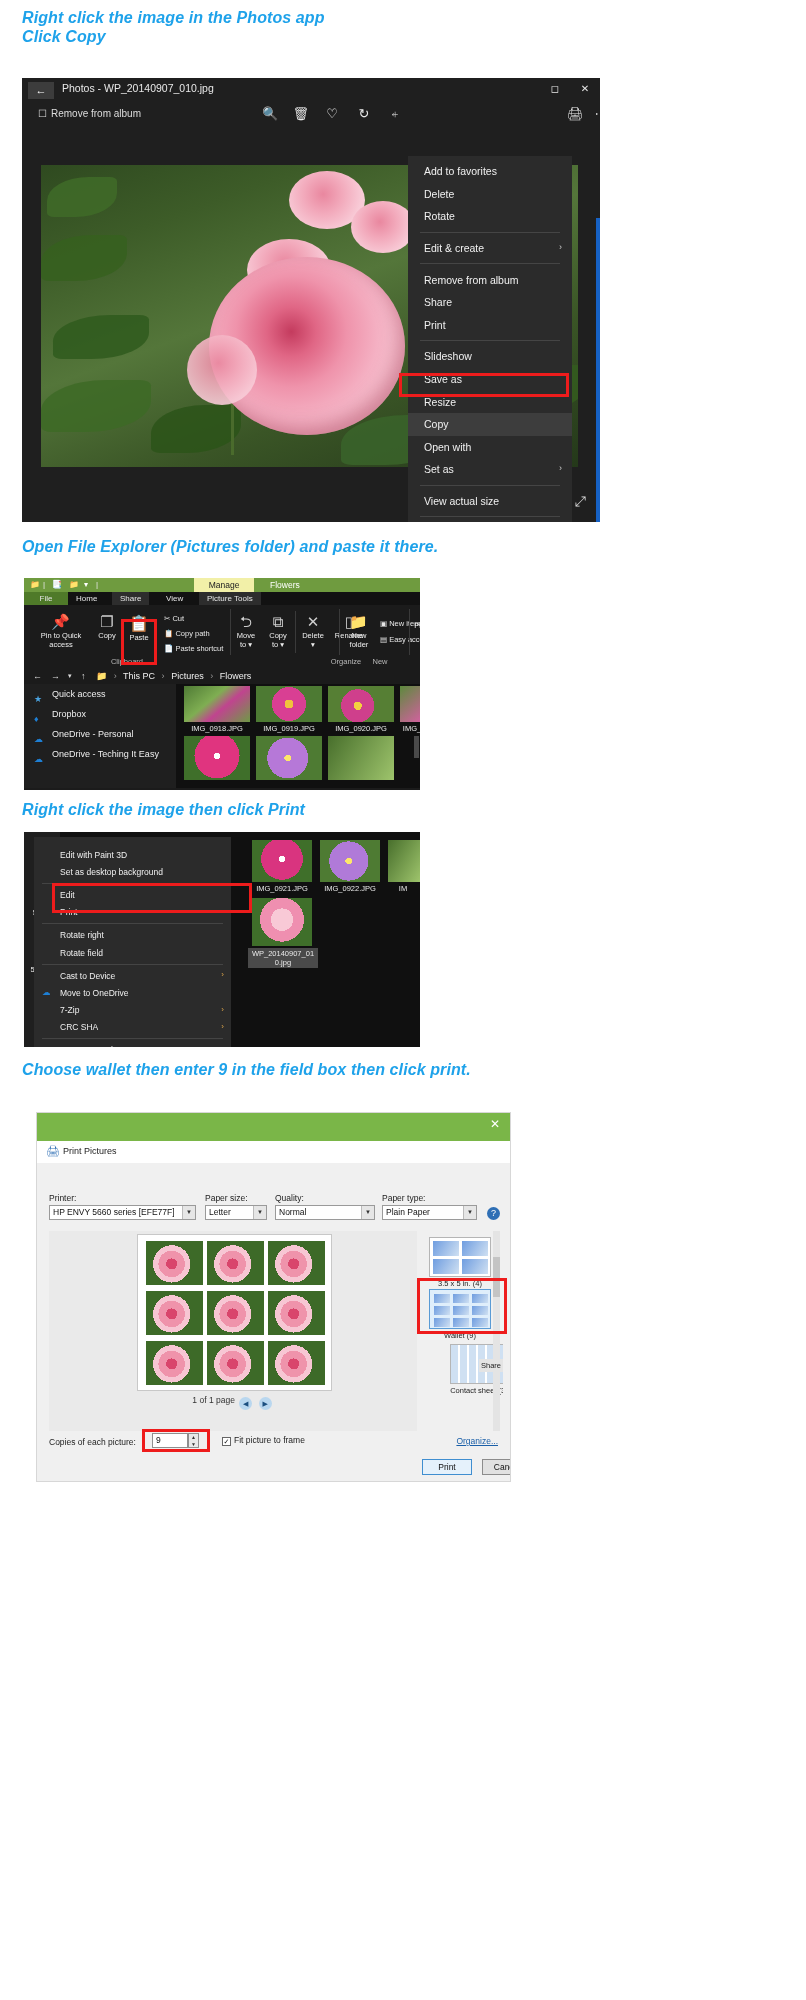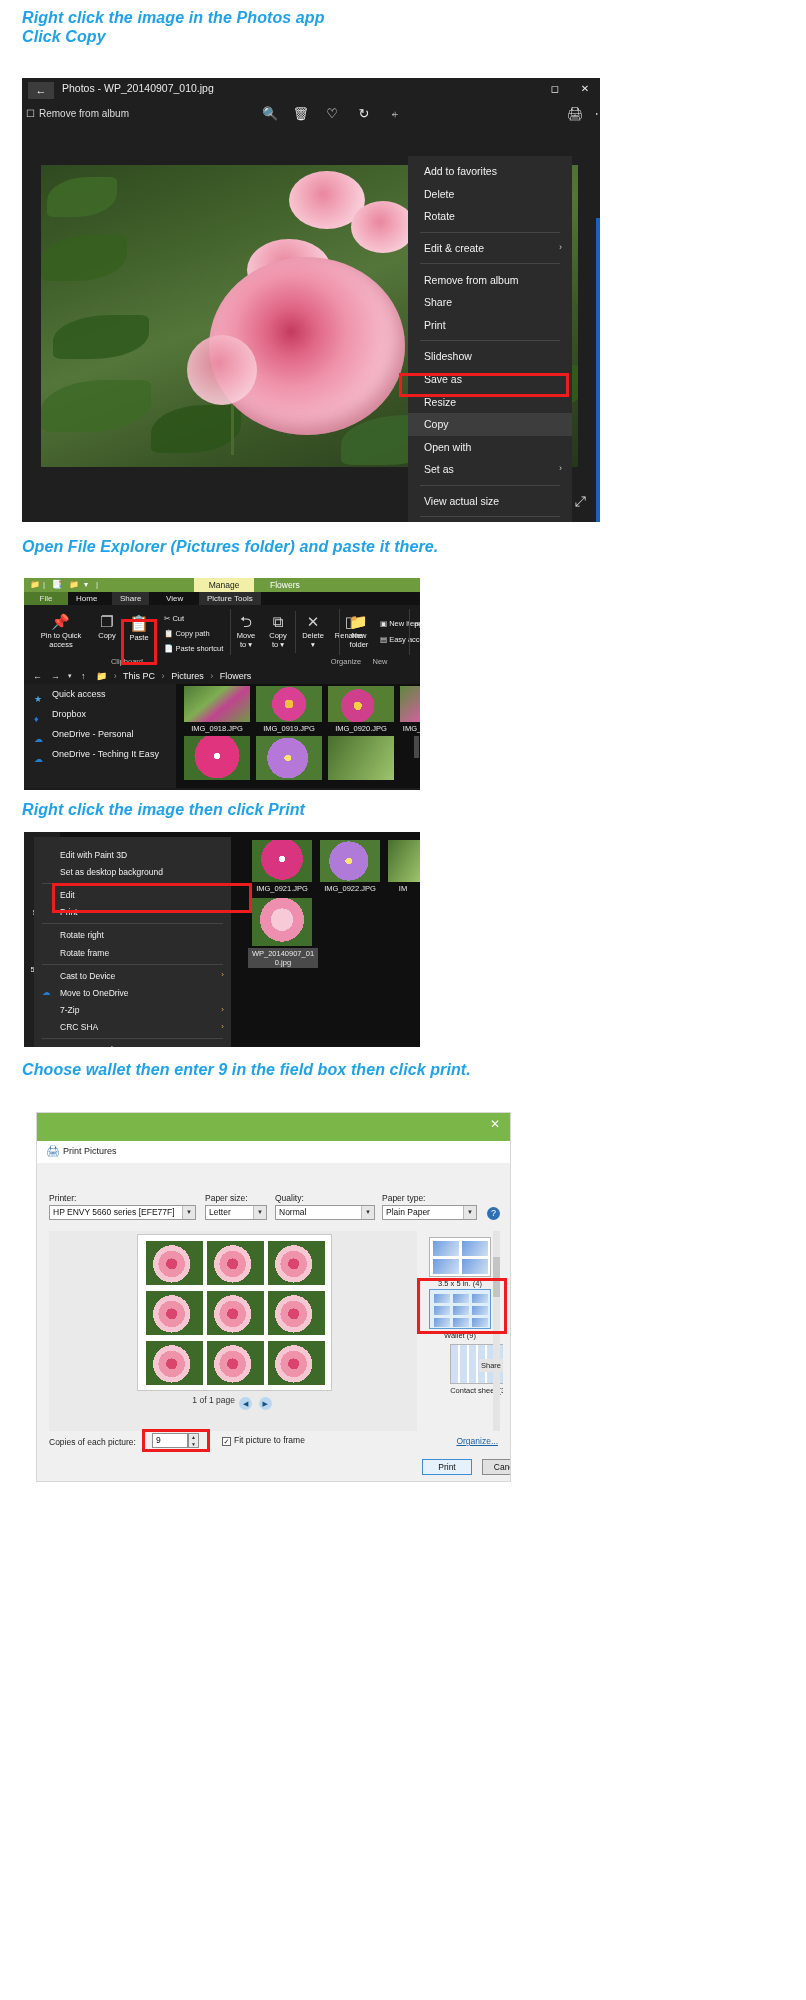--- a/index.html
+++ b/index.html
@@ -25,21 +25,21 @@
   }
   #photos-titlebar { height:22px; position:relative; }
   #photos-back {
     position:absolute; left:6px; top:4px; width:26px; height:17px;
     background:#3c3c3c; color:#fff; font-size:11px; text-align:center; line-height:17px;
   }
   #photos-title { position:absolute; left:40px; top:4px; font-size:10.5px; color:#e8e8e8; }
   .win-btn { position:absolute; top:0; width:30px; height:22px; text-align:center;
              line-height:22px; font-size:10px; color:#e8e8e8; }
   #photos-toolbar { position:absolute; left:0; top:24px; width:100%; height:30px; }
-  #remove-album { position:absolute; left:4px; top:6px; font-size:10px; color:#ddd; }
+  #remove-album { position:absolute; left:16px; top:6px; font-size:10px; color:#ddd; }
   .tool-ico { position:absolute; top:4px; font-size:13px; color:#e9e9e9; width:18px; text-align:center; }
   #photo-canvas {
     position:absolute; left:19px; top:87px; width:537px; height:302px;
     overflow:hidden;
     background: linear-gradient(160deg,#2f4a20 0%,#3d5c28 20%,#54763a 45%,#3a5526 70%,#24381a 100%);
   }
   .leafy { position:absolute; border-radius:60% 10% 60% 10%; opacity:.85; }
   .rosebig {
     position:absolute; border-radius:50%;
     background: radial-gradient(circle at 42% 42%, #c43b5e 0%, #e06685 16%, #ef93ab 36%, #f5b3c5 58%, #f9cfd9 78%, #f2b9c8 100%);
@@ -421,21 +421,21 @@
   </div>
 
   <div id="ctx2">
     <div class="mi"><span>Edit with Paint 3D</span></div>
     <div class="mi"><span>Set as desktop background</span></div>
     <div class="sep"></div>
     <div class="mi"><span>Edit</span></div>
     <div class="mi"><span>Print</span></div>
     <div class="sep"></div>
     <div class="mi"><span>Rotate right</span></div>
-    <div class="mi"><span>Rotate frame</span></div>
+    <div class="mi"><span>Rotate field</span></div>
     <div class="sep"></div>
     <div class="mi"><span>Cast to Device</span><span class="chev">›</span></div>
     <div class="mi"><span class="mico" style="color:#1e7fd4;">☁</span><span>Move to OneDrive</span></div>
     <div class="mi"><span>7-Zip</span><span class="chev">›</span></div>
     <div class="mi"><span>CRC SHA</span><span class="chev">›</span></div>
     <div class="sep"></div>
     <div class="mi"><span class="mico" style="color:#1e7fd4;">♦</span><span>Move to Dropbox</span></div>
 
   </div>
   <div id="hl-print"></div>

